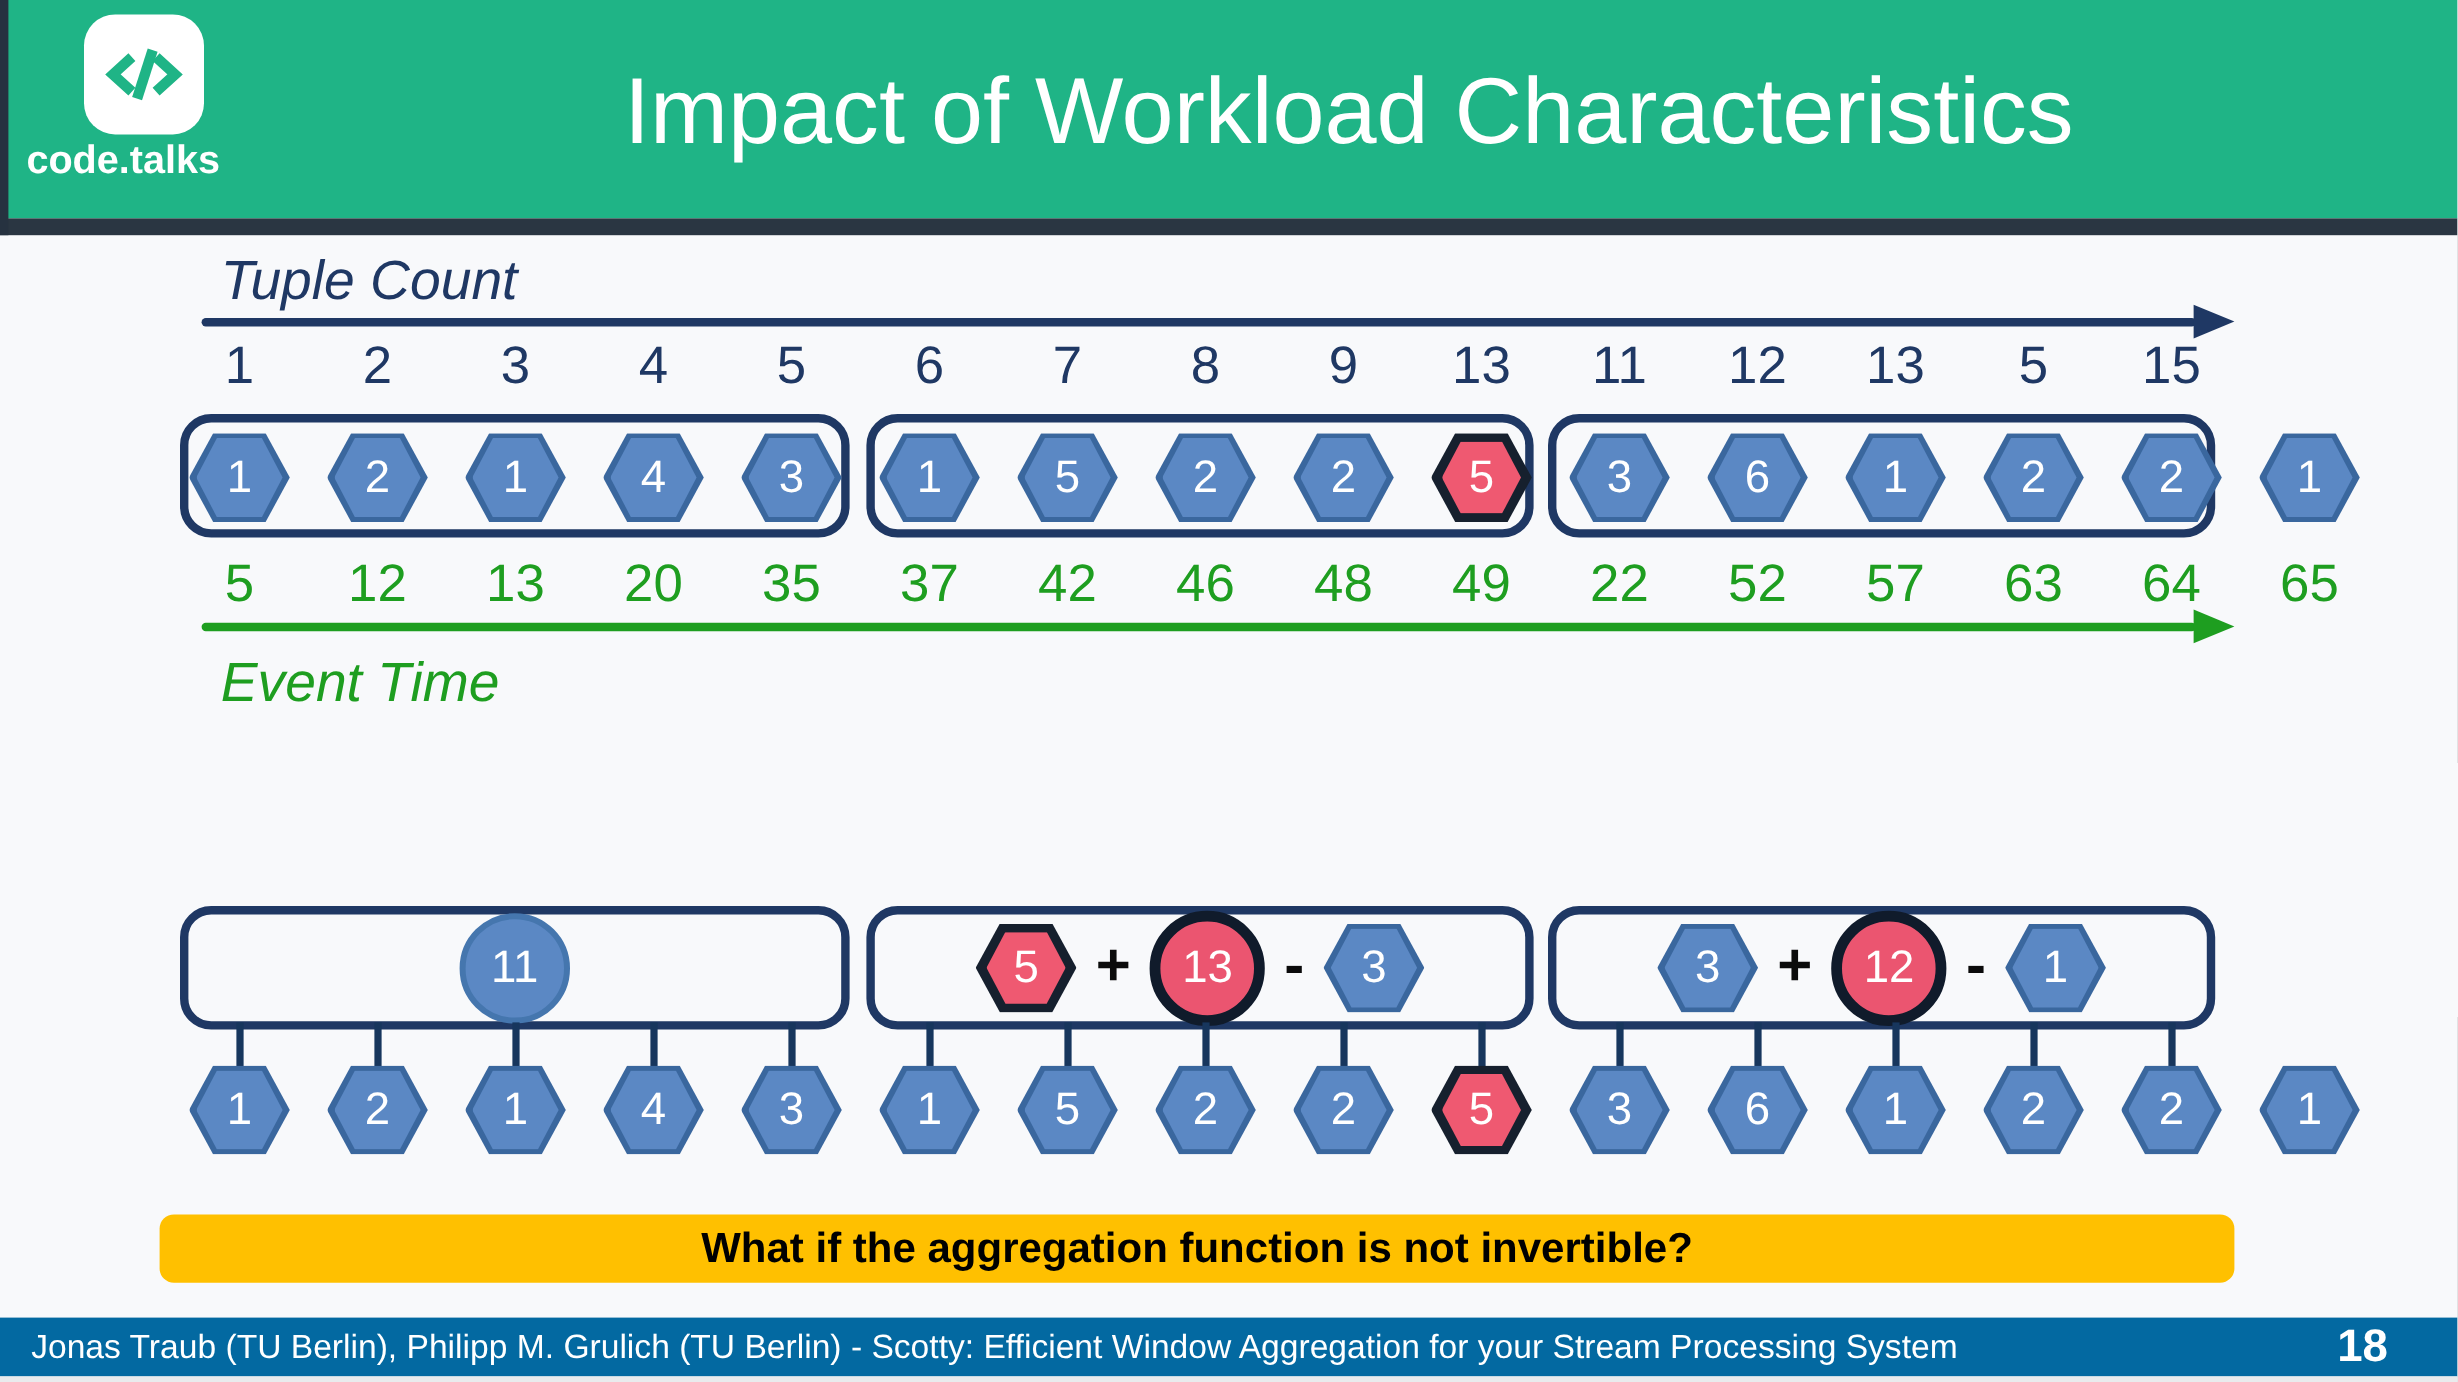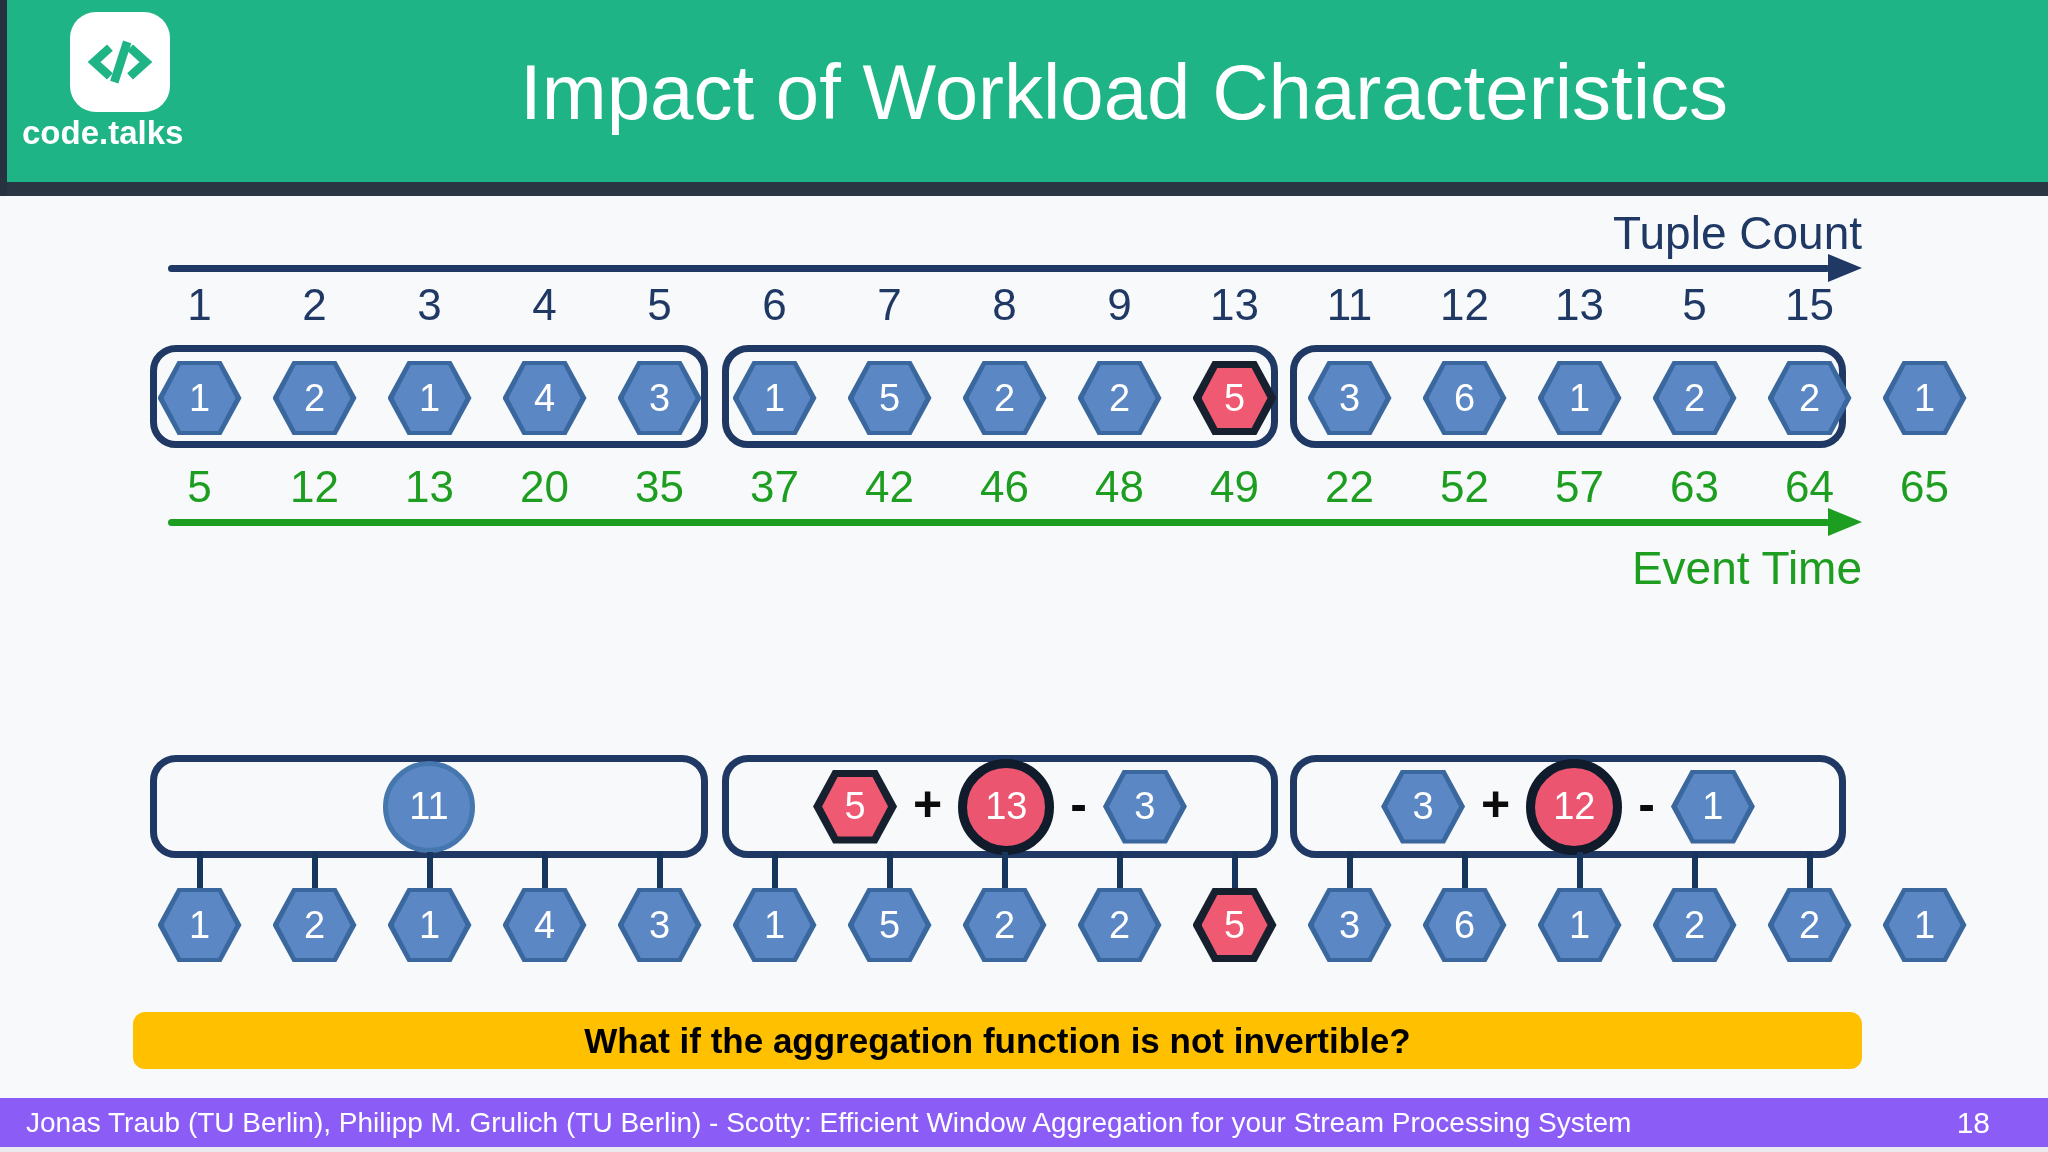--- a/index.html
+++ b/index.html
@@ -11,21 +11,21 @@
   
   .header { position:absolute; left:0; top:0; width:2048px; height:182px; background:#1FB486; }
   .divider { position:absolute; left:0; top:182px; width:2048px; height:14px; background:#2A3642; }
   .edge-strip { position:absolute; left:0; top:0; width:7px; height:196px; background:#263240; z-index:5; }
   .logo-square { position:absolute; left:70px; top:12px; width:100px; height:100px; background:#fff; border-radius:26px;
     display:flex; align-items:center; justify-content:center; }
   .logo-text { position:absolute; left:22px; top:114px; width:196px; text-align:left; color:#fff; font-weight:700; font-size:33px; }
   .title { position:absolute; left:230px; right:30px; top:34px; height:116px; display:flex; align-items:center; justify-content:center;
     color:#fff; font-size:78px; font-weight:400; letter-spacing:0px; white-space:nowrap; }
   
-  .axis-label { position:absolute; left:168px; width:1694px; text-align:right; font-size:46px; }
+  .axis-label { position:absolute; left:184px; width:1694px; text-align:left; font-size:46px;font-style:italic; }
   .axis-label.tuple { top:206px; color:#1F3864; }
   .axis-label.event { top:541px; color:#1E9E20; }
   .arrow { position:absolute; left:168px; width:1694px; height:28px; }
   .arrow .shaft { position:absolute; left:0; top:11px; height:7px; width:1662px; border-radius:4px; }
   .arrow .head { position:absolute; right:0; top:0; width:0; height:0;
     border-top:14px solid transparent; border-bottom:14px solid transparent; }
   .arrow.blue { top:254px; } .arrow.blue .shaft { background:#1F3864; } .arrow.blue .head { border-left:34px solid #1F3864; }
   .arrow.green { top:508px; } .arrow.green .shaft { background:#1E9E20; } .arrow.green .head { border-left:34px solid #1E9E20; }
   
   .row { position:absolute; left:142px; width:1840px; display:flex; }
@@ -55,25 +55,25 @@
   .circle.blue { width:92px; height:92px; background:#5B88C4; border:5px solid #4576AE; }
   .circle.red { width:96px; height:96px; background:#EB5570; border:9px solid #101B2B; }
   .op { font-size:50px; font-weight:700; color:#0b0b0b; line-height:1; padding-bottom:6px; }
   .connector { position:absolute; top:852px; height:38px; width:6px; background:#17365D; }
   
   .banner { position:absolute; left:133px; width:1729px; height:57px; background:#FFC000; border-radius:12px;
     display:flex; align-items:center; justify-content:center; color:#000; font-size:35px; font-weight:700; }
   .banner.b1 { top:644px; }
   .banner.b2 { top:1012px; }
   
-  .footer { position:absolute; left:0; top:1098px; width:2048px; height:49px; background:#8b5cf6; color:#fff;
+  .footer { position:absolute; left:0; top:1098px; width:2048px; height:49px; background:#0369a1; color:#fff;
     display:flex; align-items:center; }
   .footer .credits { margin-left:26px; font-size:28px; }
   .footer .spacer { flex:1; }
-  .footer .page { margin-right:58px; font-size:30px; }
+  .footer .page { margin-right:58px; font-size:38px;font-weight:bold; }
   .bottom-strip { position:absolute; left:0; top:1147px; width:2048px; height:5px; background:#E9EBED; }
 </style>
 </head>
 <body>
 
 <div class="slide">
 
   <div class="header">
     <div class="logo-square">
       <svg width="72" height="72" viewBox="0 0 100 100">

